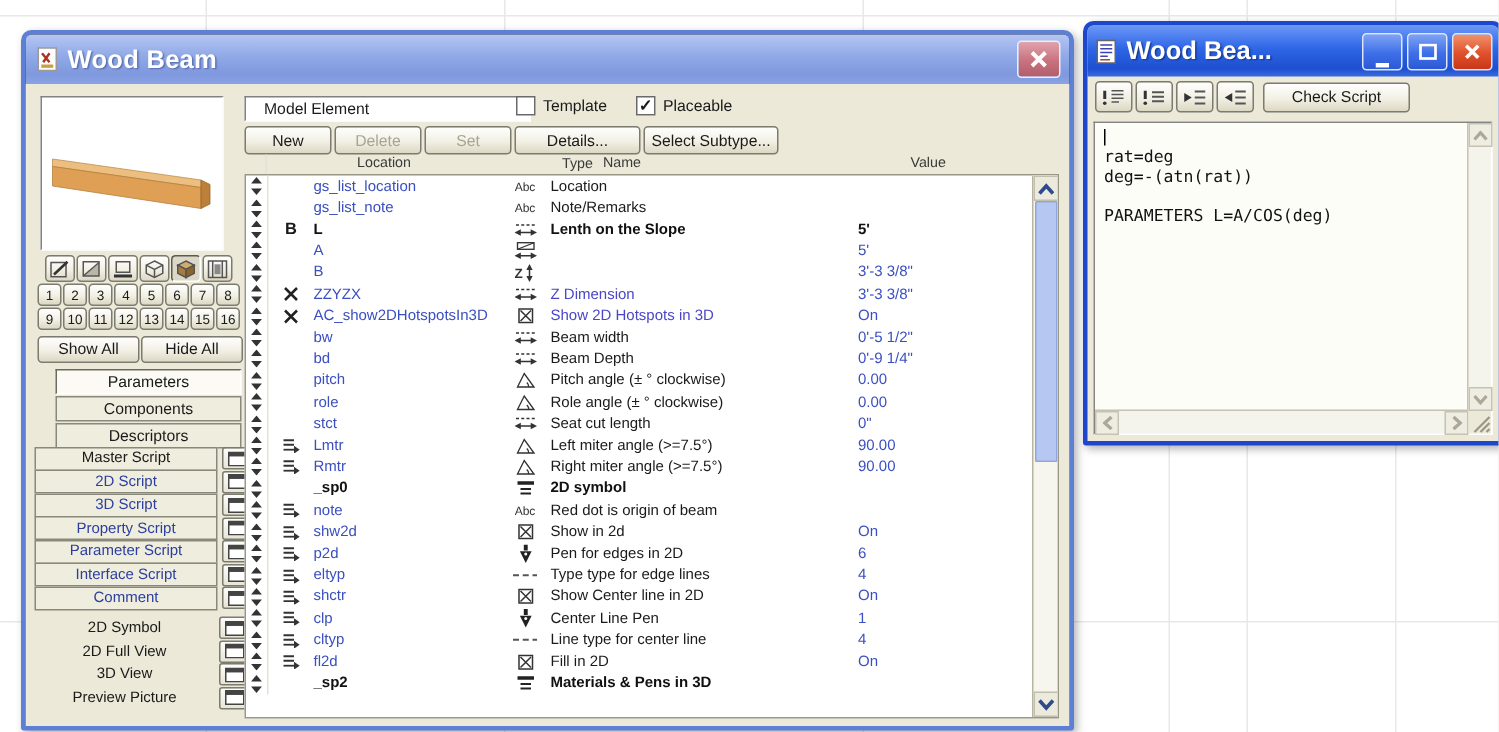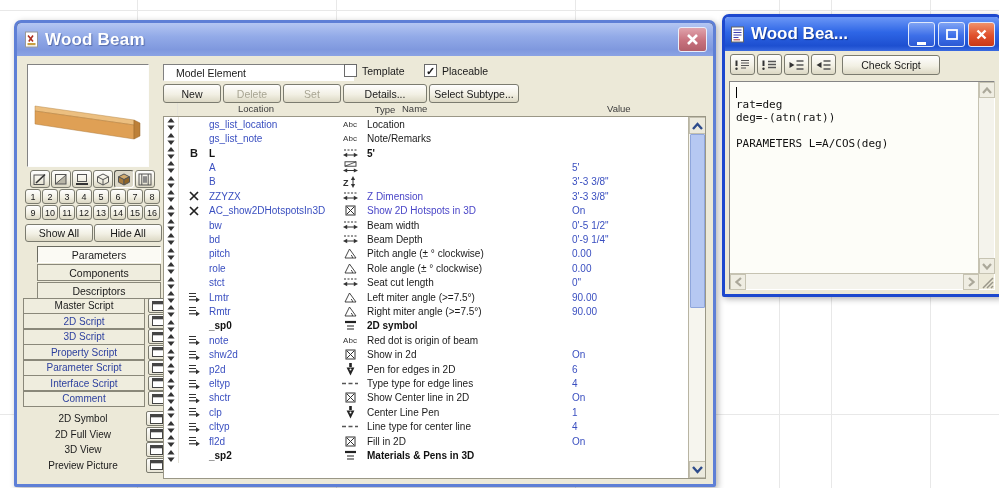--- a/index.html
+++ b/index.html
@@ -392,20 +392,21 @@
             </span>
             <span class="c-var boldtxt">L</span>
             <span class="c-type">
               <svg width="15" height="11">
                 <path d="M1 2 H14" stroke="#333" stroke-width="1" stroke-dasharray="2 1.5"></path>
                 <path d="M3.5 7 H11.5" stroke="#333" stroke-width="1"></path>
                 <polygon points="0,7 4.2,4.8 4.2,9.2" fill="#333"></polygon>
                 <polygon points="15,7 10.8,4.8 10.8,9.2" fill="#333"></polygon>
               </svg>
             </span>
+            <span class="c-name boldtxt">Lenth on the Slope</span>
             <span class="c-value blue boldtxt">5'</span>
           </div>
           <div class="trow">
             <span class="c-handle">
               <svg width="8" height="12">
                 <polygon points="4,0 7.6,4.4 0.4,4.4" fill="#333"></polygon>
                 <polygon points="0.4,7.6 7.6,7.6 4,12" fill="#333"></polygon>
               </svg>
             </span>
             <span class="c-flag"></span>

